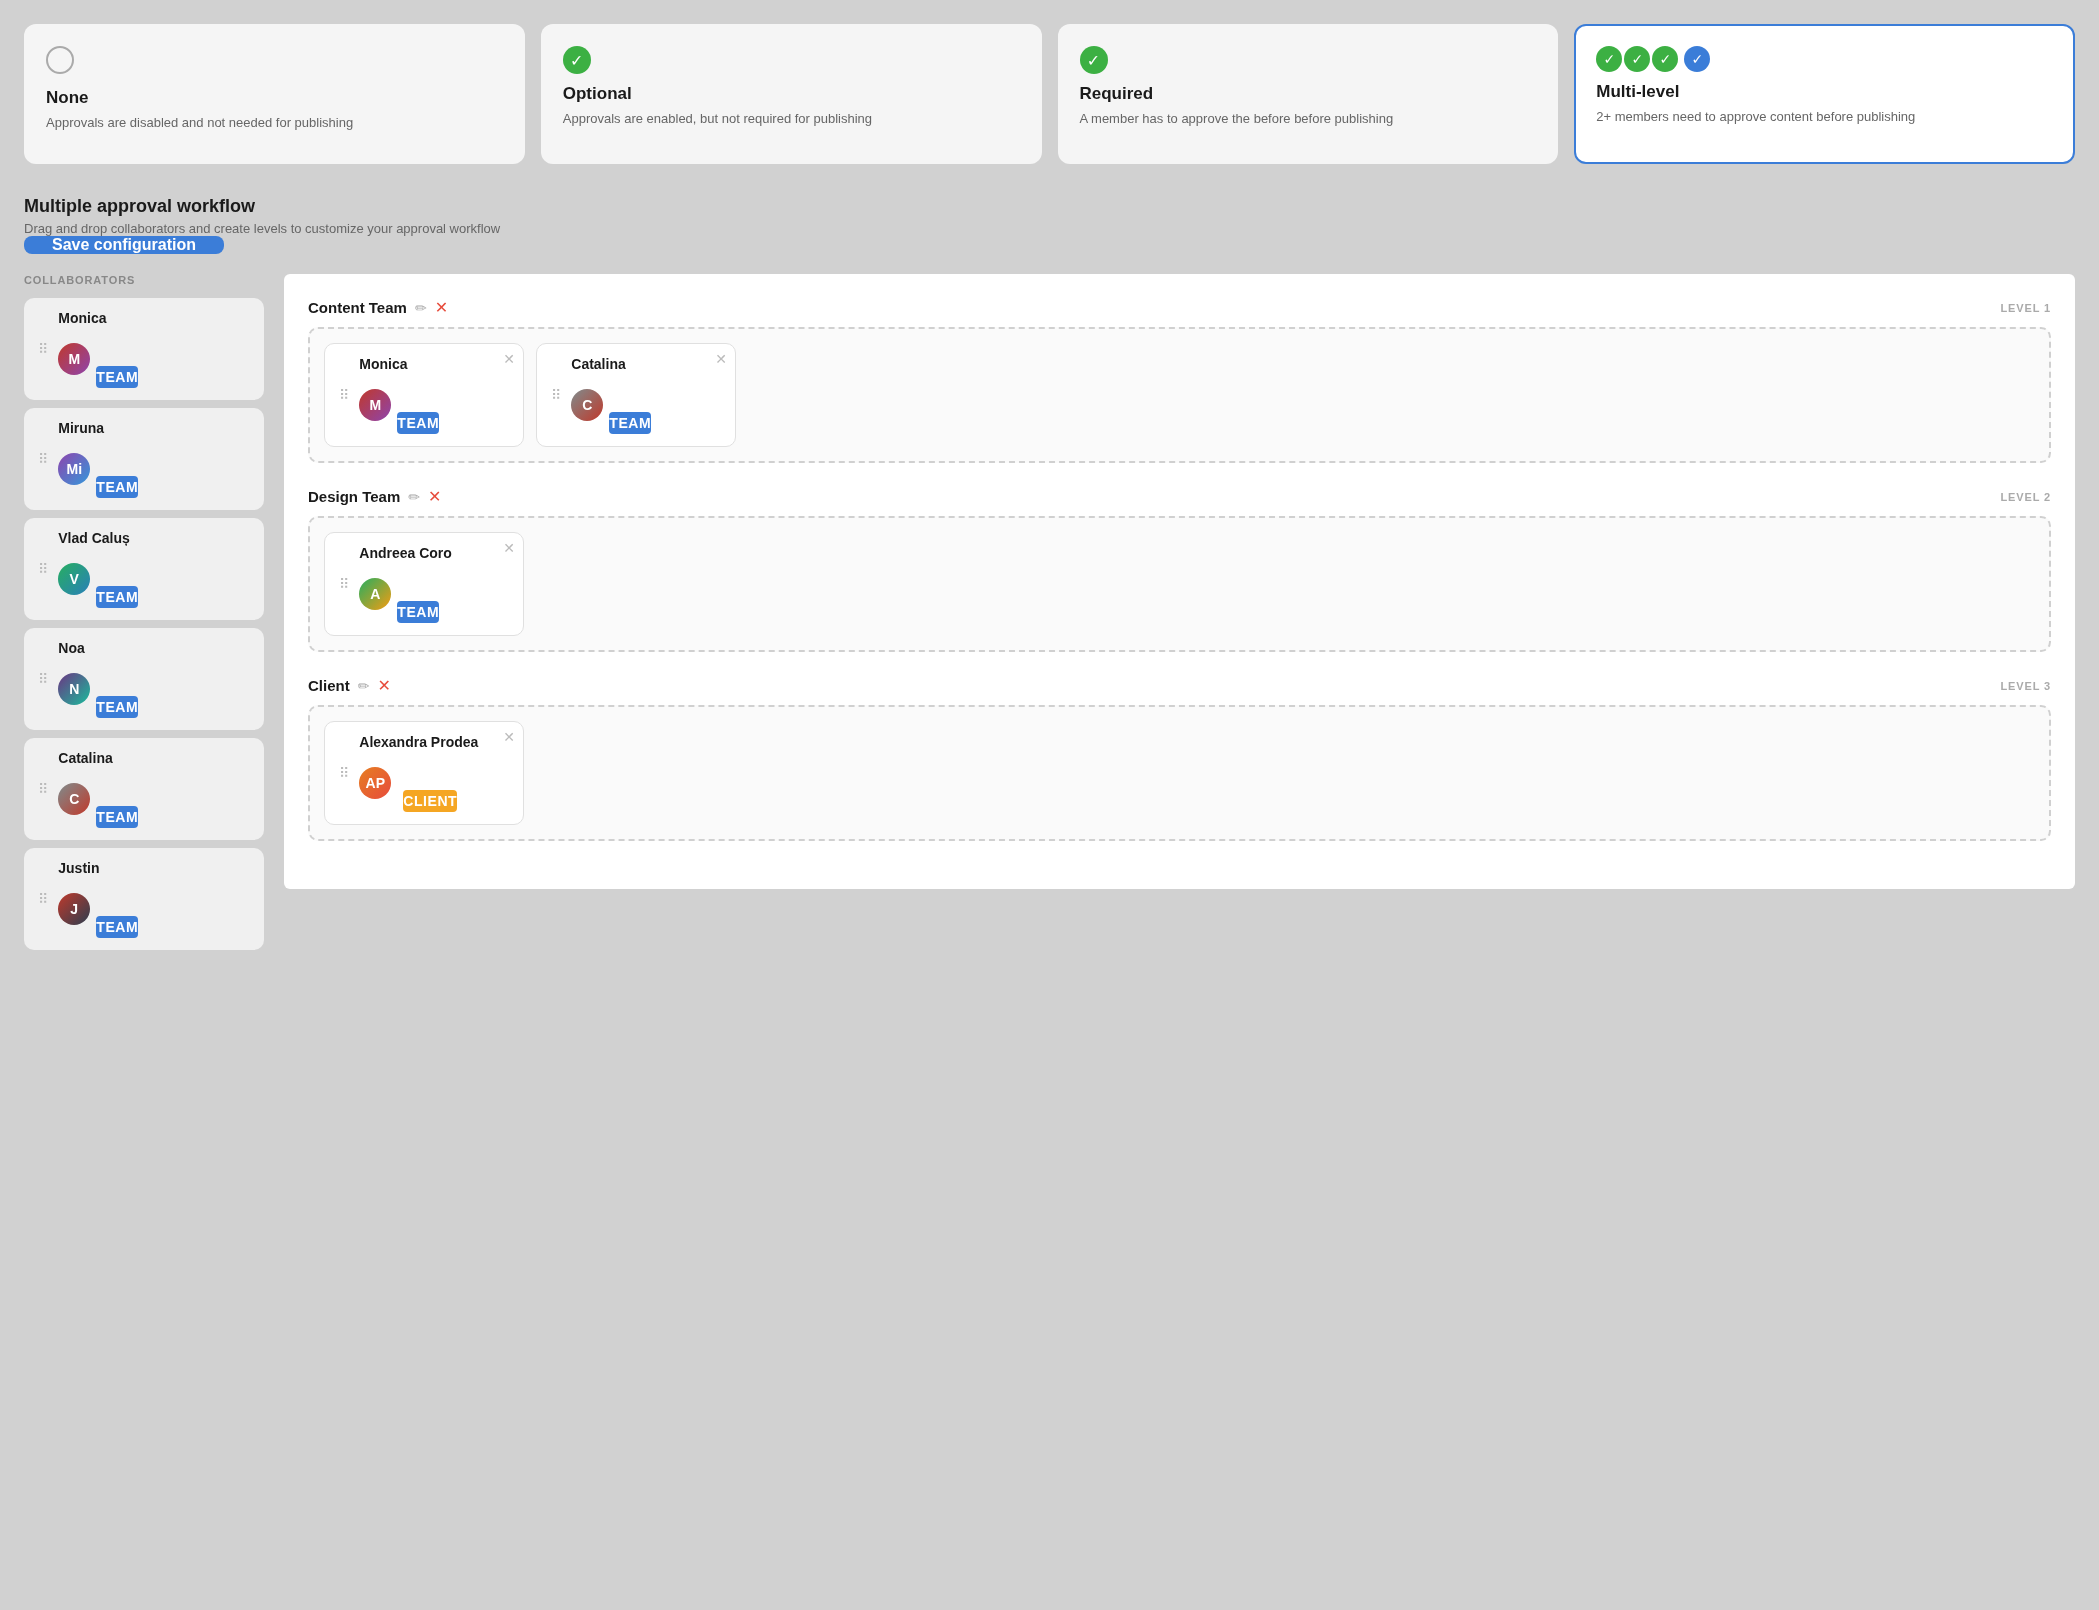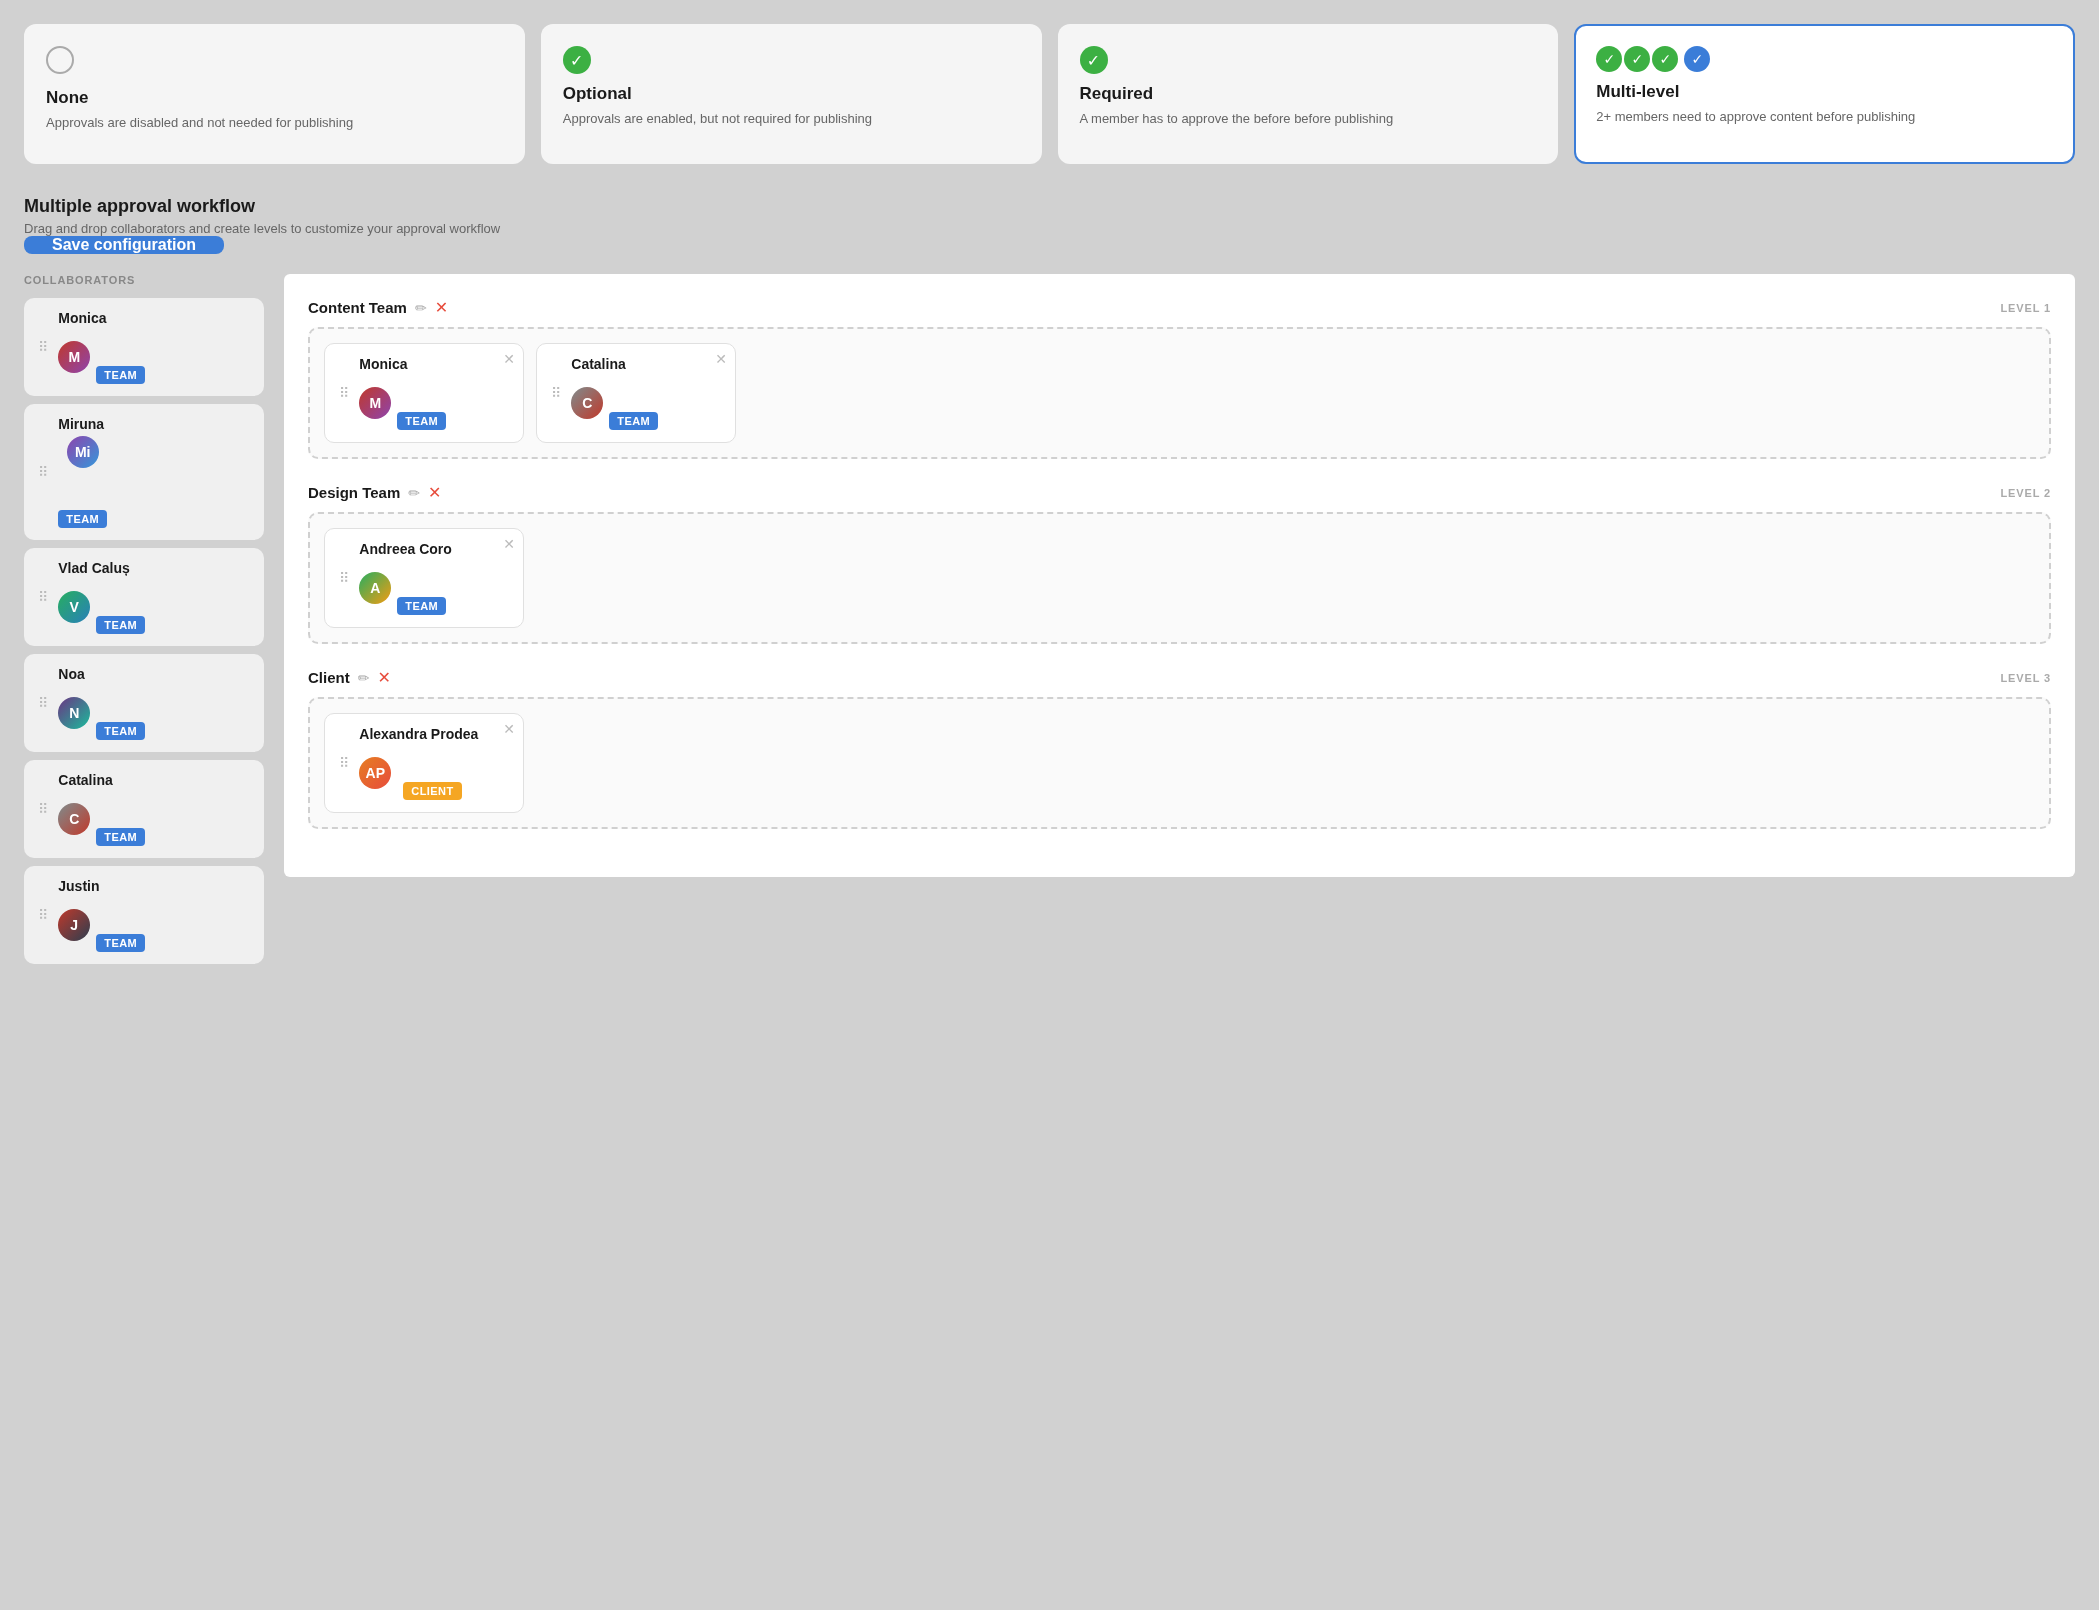--- a/index.html
+++ b/index.html
@@ -160,23 +160,23 @@
       border-radius: 50%;
       display: inline-flex;
       align-items: center;
       justify-content: center;
       font-size: 14px;
       font-weight: 700;
       color: white;
       flex-shrink: 0;
     }
     .tag {
-      padding: 3px 8px;
+      padding: 3px 0;
       border-radius: 4px;
-      font-size: 11px;
+      font-size: 14px;
       font-weight: 700;
       letter-spacing: 0.04em;
       margin-top: 36px;
     }
     .tag-team { background: #3b7dd8; color: white; }
     .tag-client { background: #f5a623; color: white; }
 
     
     .workflow-panel {
       flex: 1;
@@ -340,21 +340,21 @@
       <div style="display:flex;align-items:center;gap:6px;">
         <div class="avatar-placeholder av-monica">M</div>
         <span class="tag tag-team">TEAM</span>
       </div>
     </div>
   </div>
         <div class="collaborator-item">
     <span class="drag-handle">⠿</span>
     <div>
       <div class="collab-name">Miruna</div>
-      <div style="display:flex;align-items:center;gap:6px;flex-direction:column;">
+      <div style="display:flex;align-items:center;gap:6px;">
         <div class="avatar-placeholder av-miruna">Mi</div>
         <span class="tag tag-team">TEAM</span>
       </div>
     </div>
   </div>
         <div class="collaborator-item">
     <span class="drag-handle">⠿</span>
     <div>
       <div class="collab-name">Vlad Caluș</div>
       <div style="display:flex;align-items:center;gap:6px;">

